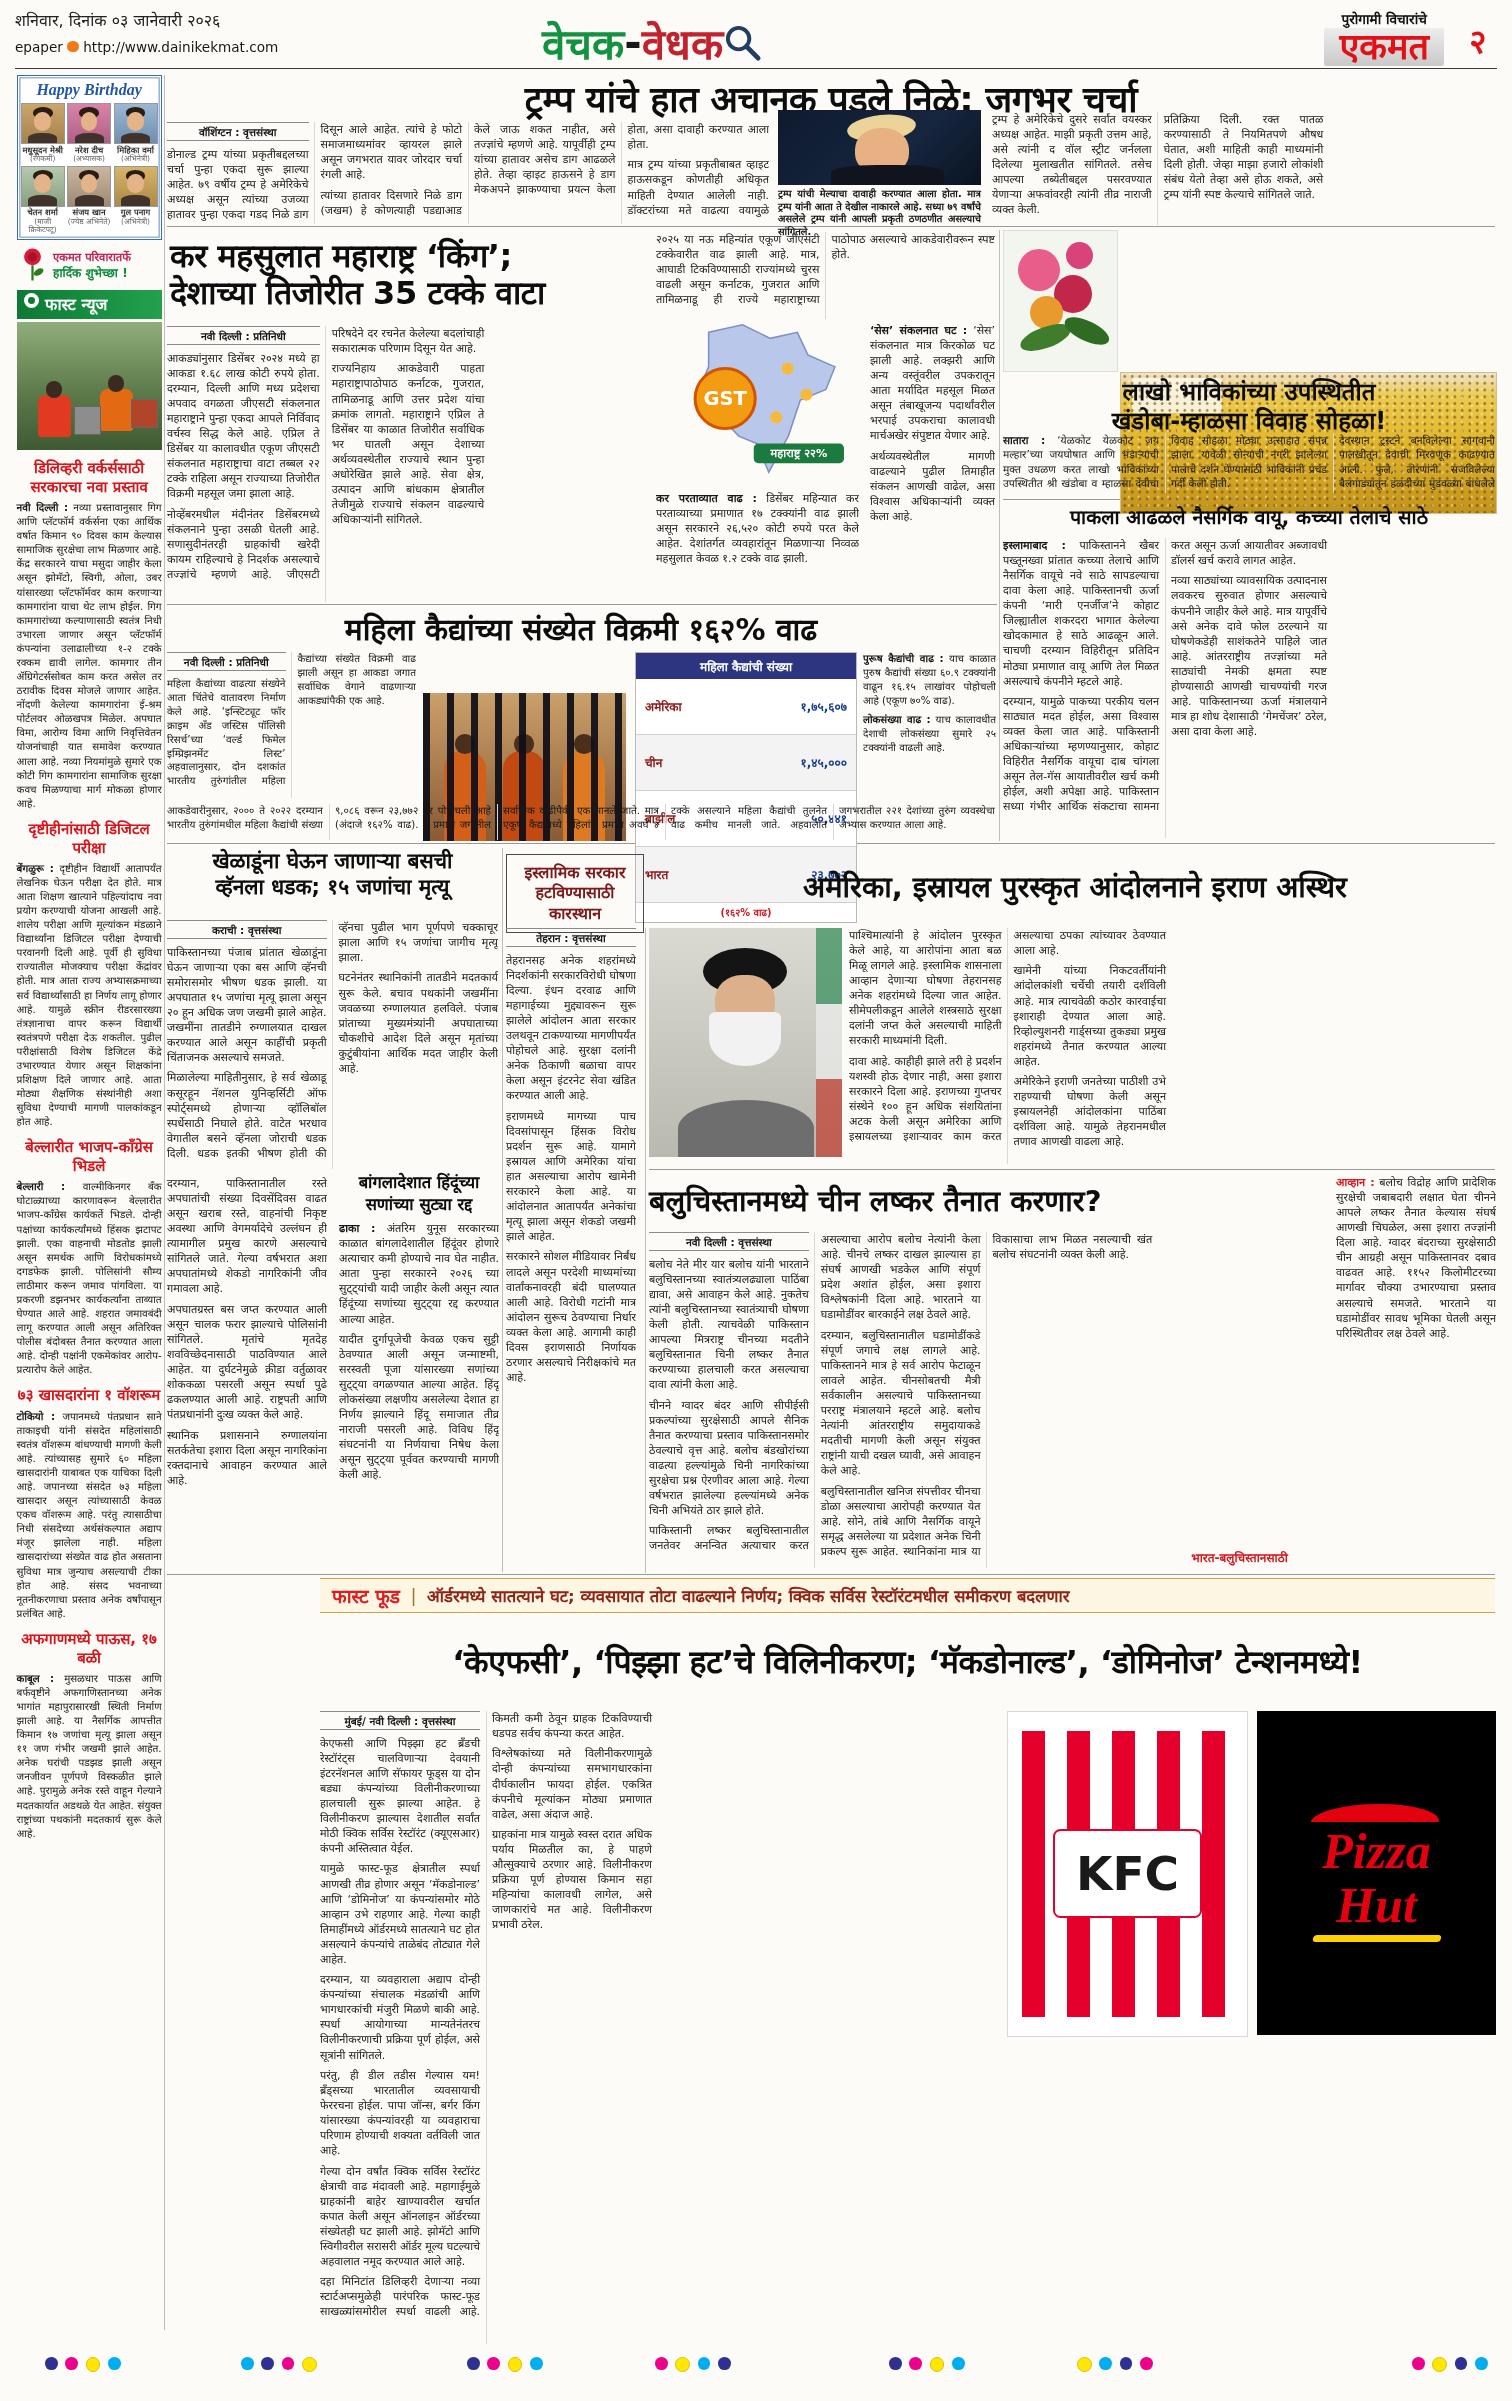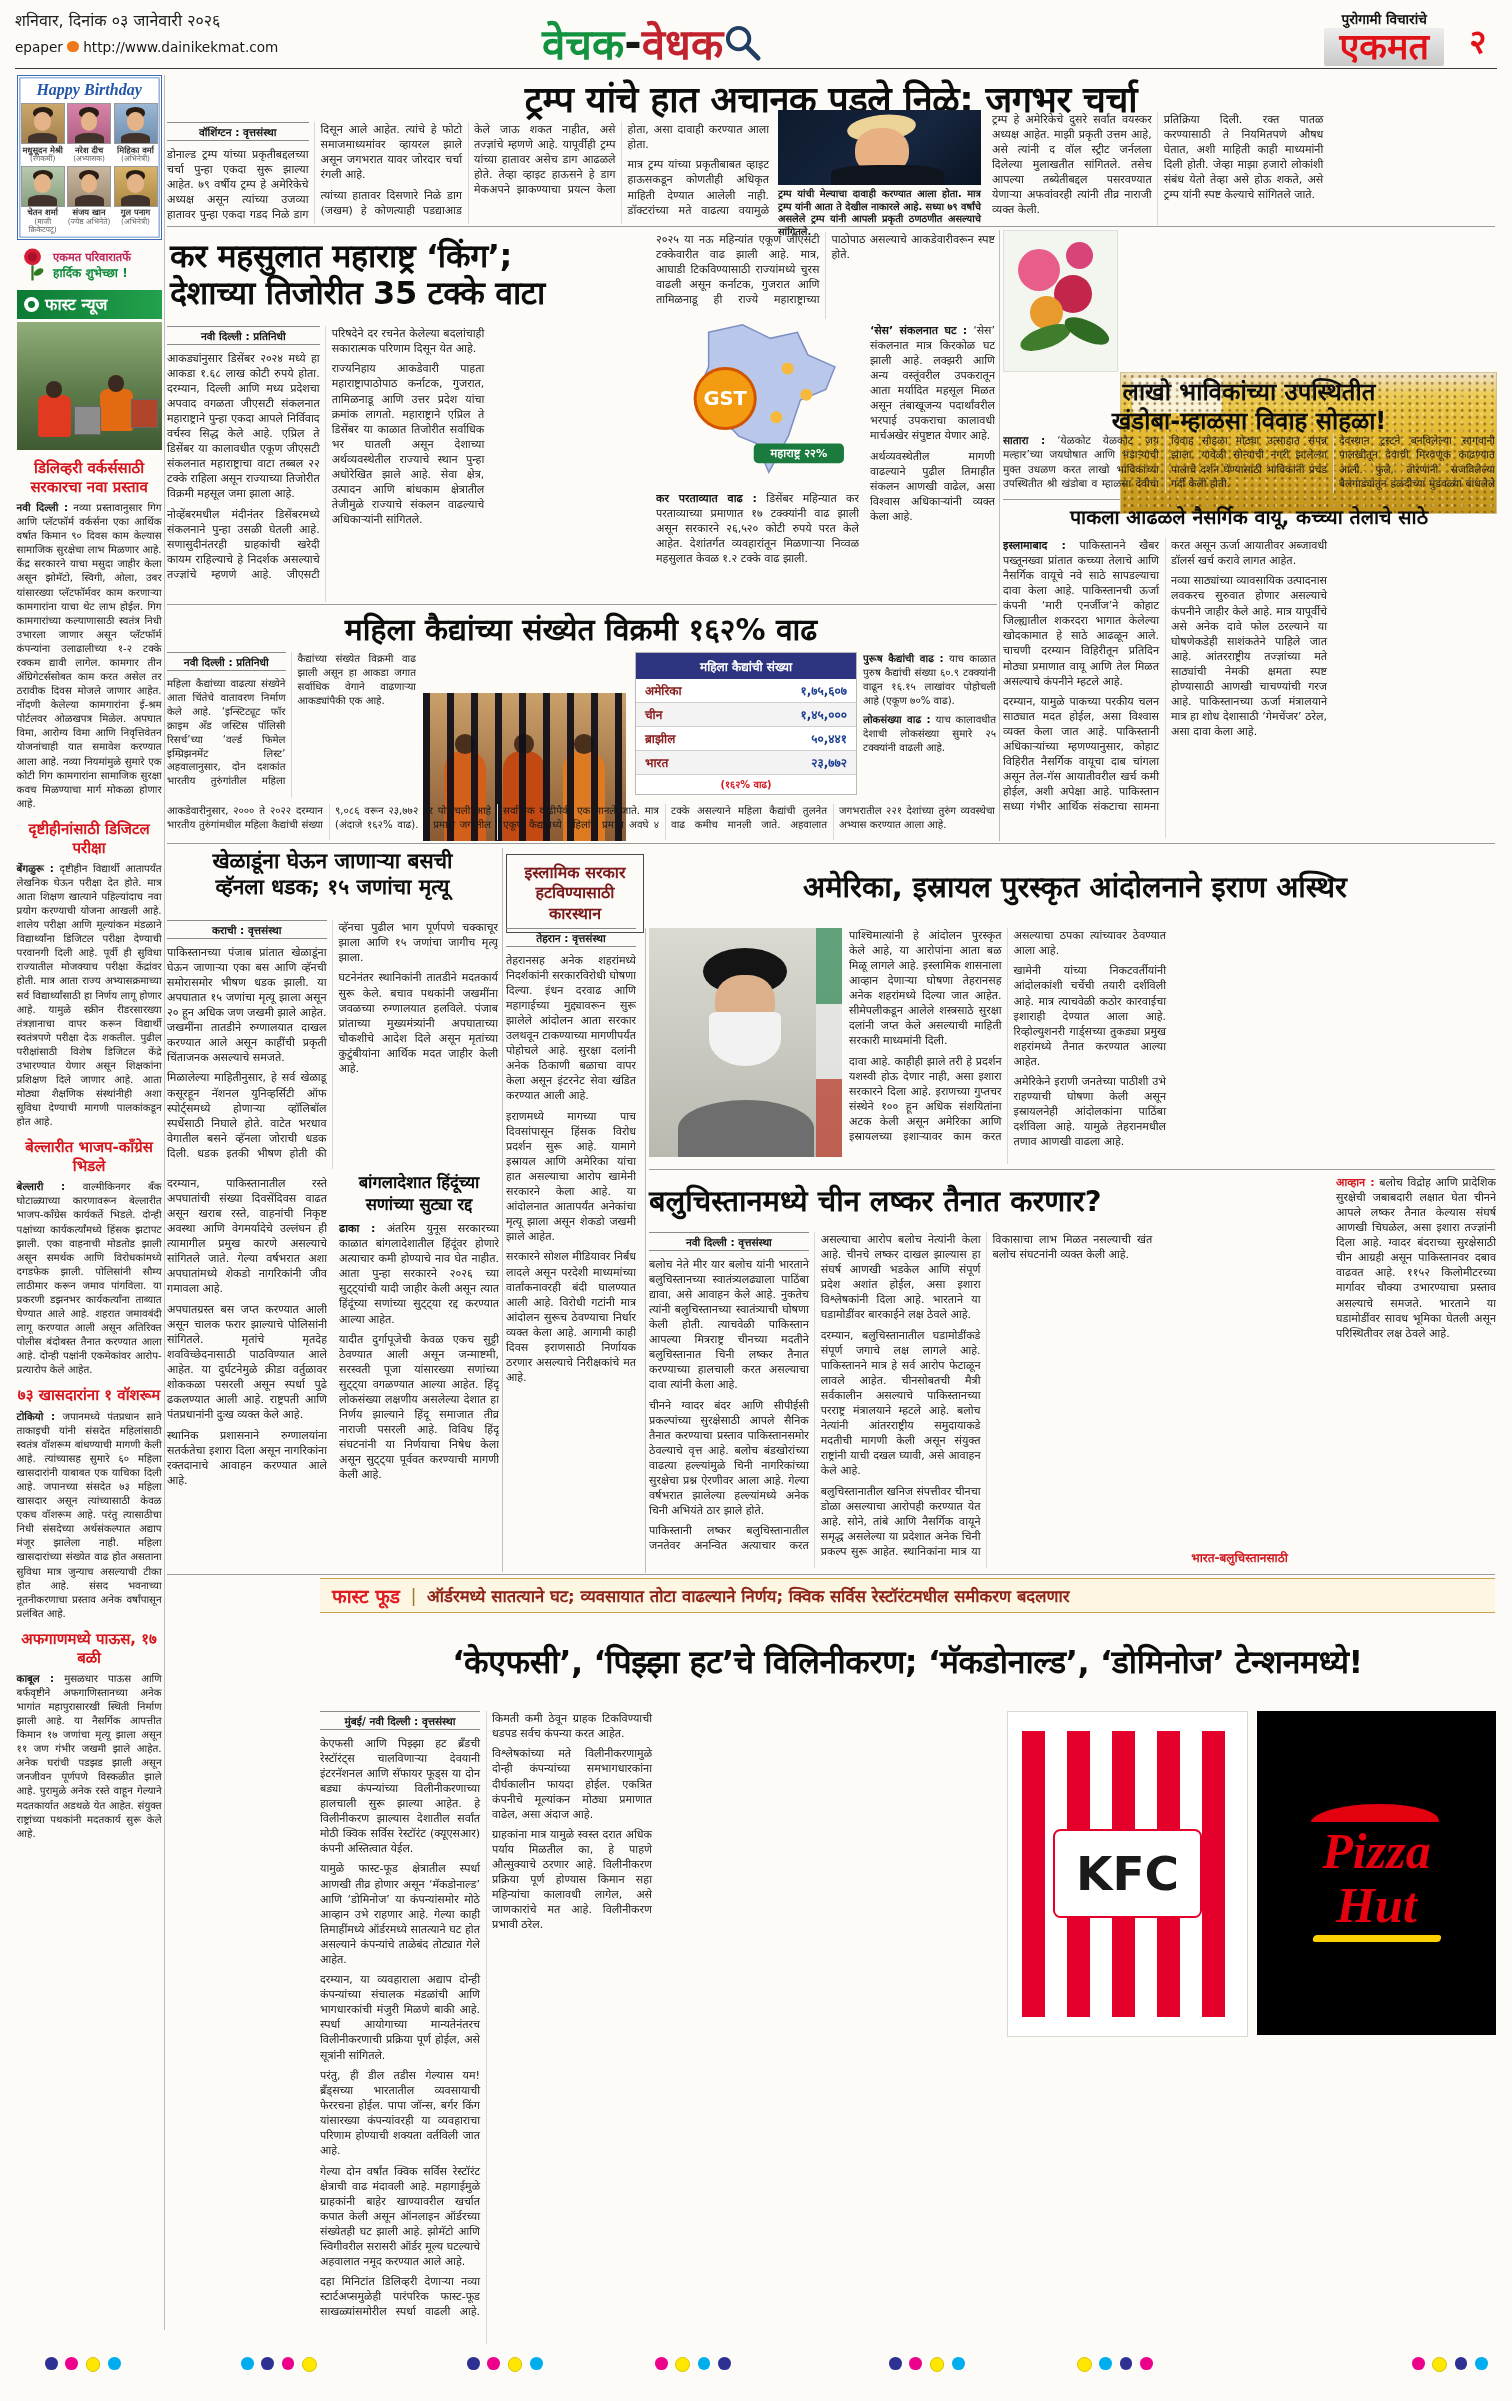--- a/index.html
+++ b/index.html
@@ -45,21 +45,21 @@
   .p1{background:linear-gradient(#caa66b,#a5824c);} .p2{background:linear-gradient(#d884a8,#b05f84);}
   .p3{background:linear-gradient(#9bb7d4,#6f8fb0);} .p4{background:linear-gradient(#b7c9b0,#88a07f);}
   .p5{background:linear-gradient(#c9b7a0,#9d8a72);} .p6{background:linear-gradient(#d7b36b,#ad8a45);}
   .portrait .hair{position:absolute;top:3px;left:11.3px;width:19.6px;height:11.3px;background:#2a1d14;border-radius:50% 50% 40% 40%;}
   .portrait .face{position:absolute;top:7.5px;left:12.8px;width:16.6px;height:19px;background:#e5b388;border-radius:48%;}
   .portrait .torso{position:absolute;bottom:0;left:6.8px;width:29px;height:10.5px;background:#41332b;border-radius:45% 45% 0 0;}
   .wish{display:flex;align-items:center;gap:6px;margin:7.5px 1.5px;}
   .wish1{color:#c02358;font-weight:bold;font-size:11.3px;}
   .wish2{color:#0f8a3d;font-weight:bold;font-size:12px;}
   .fastbar{margin-top:4.5px;background:linear-gradient(90deg,#0c7a35,#23a14d);color:#fff;font-size:16px;
-           font-weight:bold;display:flex;align-items:center;gap:6px;padding:3.8px 7.5px;}
+           font-weight:bold;display:flex;align-items:flex-start;gap:6px;padding:3.8px 7.5px;}
   .fn-ic{width:15px;height:15px;border-radius:50%;background:#fff;display:inline-flex;align-items:center;justify-content:center;}
   .fn-ic span{width:6.8px;height:6.8px;background:#0c7a35;border-radius:50%;}
   .deliv{margin-top:3px;height:128px;position:relative;overflow:hidden;
          background:linear-gradient(180deg,#8fae7a,#5d7a4a 55%,#3f5a33);}
   .rider{position:absolute;width:33px;height:42px;background:#e03a20;border-radius:7.5px 7.5px 3px 3px;}
   .rider::before{content:"";position:absolute;top:-13.6px;left:8.3px;width:16.6px;height:16.6px;border-radius:50%;background:#3a2a20;}
   .bag{position:absolute;width:25.6px;height:27px;background:#8d8d8d;border:1.5px solid #666;}
   .brief{margin-top:9px;}
   .bhead{color:#d6151d;font-size:15px;text-align:center;line-height:1.25;margin:6px 0 4.5px;}
   .bbody{font-size:10.2px;line-height:1.38;text-align:justify;}
@@ -88,21 +88,21 @@
   .crowd .spk1{position:absolute;inset:0;background-image:radial-gradient(rgba(95,55,8,0.55) 1.2px,transparent 1.7px);background-size:7.5px 6.8px;}
   .crowd .spk2{position:absolute;inset:0;background-image:radial-gradient(rgba(255,244,200,0.6) 1px,transparent 1.5px);background-size:9.8px 8.3px;background-position:3px 3.8px;}
   .crowd .struct{position:absolute;top:4.5px;left:10.5px;width:90px;height:35px;background:rgba(250,248,240,0.85);border-radius:3px;}
   .gstart{width:203px;height:160px;position:relative;}
   .prison-photo{width:203px;height:148px;position:relative;overflow:hidden;background:linear-gradient(180deg,#caa06a,#8a5a33);}
   .pfig{position:absolute;bottom:0;width:42px;height:90px;background:#d2601a;border-radius:18px 18px 0 0;}
   .pfig::before{content:"";position:absolute;top:-16.6px;left:11.3px;width:19.6px;height:19.6px;border-radius:50%;background:#4a2f1c;}
   .pbars{position:absolute;inset:0;background:repeating-linear-gradient(90deg,rgba(14,14,24,0.93) 0 6.8px,rgba(14,14,24,0) 6.8px 24px);}
   .ptable{width:220px;border:0.8px solid #b9b9b9;background:#fff;font-size:12px;}
   .ptable-title{background:#2d3580;color:#fff;font-weight:bold;text-align:center;padding:4.5px 0;font-size:12px;}
-  .prow{display:flex;justify-content:space-between;padding:3px 9px;border-bottom:0.8px solid #cfcfcf;}
+  .prow{display:flex;justify-content:space-between;padding:19px 9px;border-bottom:0.8px solid #cfcfcf;}
   .prow:nth-child(odd){background:#f3f3f3;}
   .pc{font-weight:bold;color:#8a1c1c;} .pv{font-weight:bold;color:#1a3e8f;}
   .pnote{text-align:center;color:#d21a22;font-size:9.8px;font-weight:bold;padding:3px 0;}
   .subbox{border:1.5px solid #4a4a4a;text-align:center;font-weight:bold;color:#7a1a1a;font-size:16px;
           line-height:1.3;padding:7.5px 3px;}
   .iran-photo{width:193px;height:229px;position:relative;overflow:hidden;background:linear-gradient(#dadad2,#b9b9b0);}
   .iran-photo .flagr{position:absolute;right:0;top:0;width:25.6px;height:100%;
       background:linear-gradient(180deg,#2e8b57 0 33%,#eee 33% 66%,#c0392b 66% 100%);opacity:.7;}
   .iran-photo .turban{position:absolute;top:19.6px;left:54px;width:84px;height:47px;background:#141414;border-radius:50%;}
   .iran-photo .facei{position:absolute;top:47px;left:66px;width:60px;height:56px;background:#dcb08a;border-radius:44%;}

